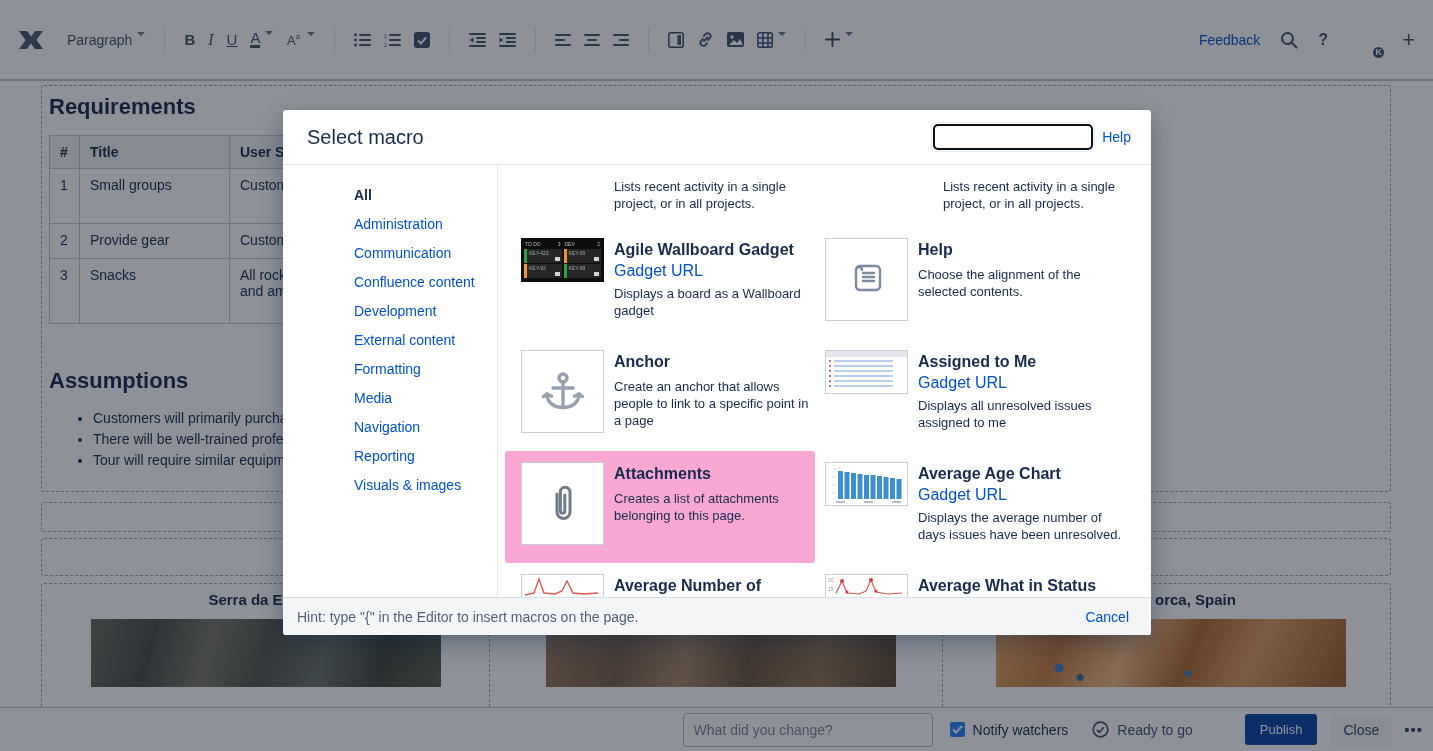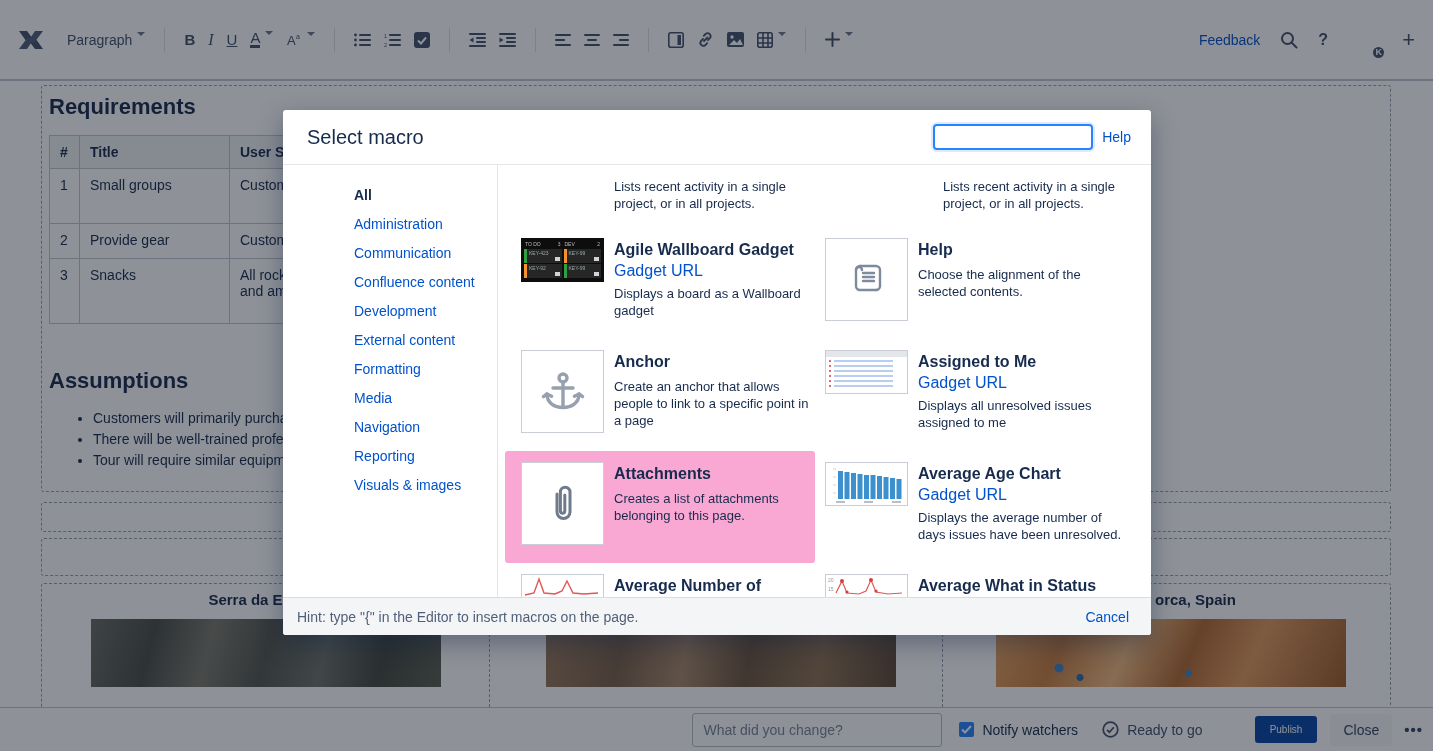--- a/index.html
+++ b/index.html
@@ -73,21 +73,21 @@
              border-top:1px solid #C1C7D0; display:flex; align-items:center; justify-content:flex-end;
              padding-right:10px; }
   .comment-input { width:250px; height:34px; border:1px solid #B8BFC9; border-radius:3px; background:#fff;
                    font-size:14px; padding:0 10px; color:#172B4D; font-family:"Liberation Sans",sans-serif; }
   .comment-input::placeholder { color:#7A869A; }
   .notify { display:flex; align-items:center; gap:8px; margin-left:17px; }
   .checkbox { width:15px; height:15px; border-radius:2px; background:#2684FF; display:flex; align-items:center; justify-content:center; }
   .lbl { font-size:14px; color:#172B4D; }
   .ready { display:flex; align-items:center; gap:8px; margin-left:24px; color:#42526E; }
   .btn-publish { margin-left:52px; background:#0747A6; color:#fff; border:none; border-radius:3px;
-                 font-size:10px; font-weight:500; padding:8px 15px; font-family:"Liberation Sans",sans-serif; }
+                 font-size:13px; font-weight:500; padding:8px 15px; font-family:"Liberation Sans",sans-serif; }
   .btn-close { margin-left:13px; background:#F7F8F9; color:#344563; border:none; border-radius:3px;
                font-size:14px; padding:8px 13px; font-family:"Liberation Sans",sans-serif; }
   .dots { margin-left:12px; color:#344563; font-size:15px; font-weight:700; letter-spacing:1px; }
 
   
   .blanket { position:absolute; inset:0; background:rgba(14,22,34,0.47); z-index:50; }
 
   
   .modal { position:absolute; left:283px; top:110px; width:868px; height:525px; background:#fff;
            border-radius:3px; box-shadow:0 8px 24px rgba(9,30,66,.35); z-index:60; }

